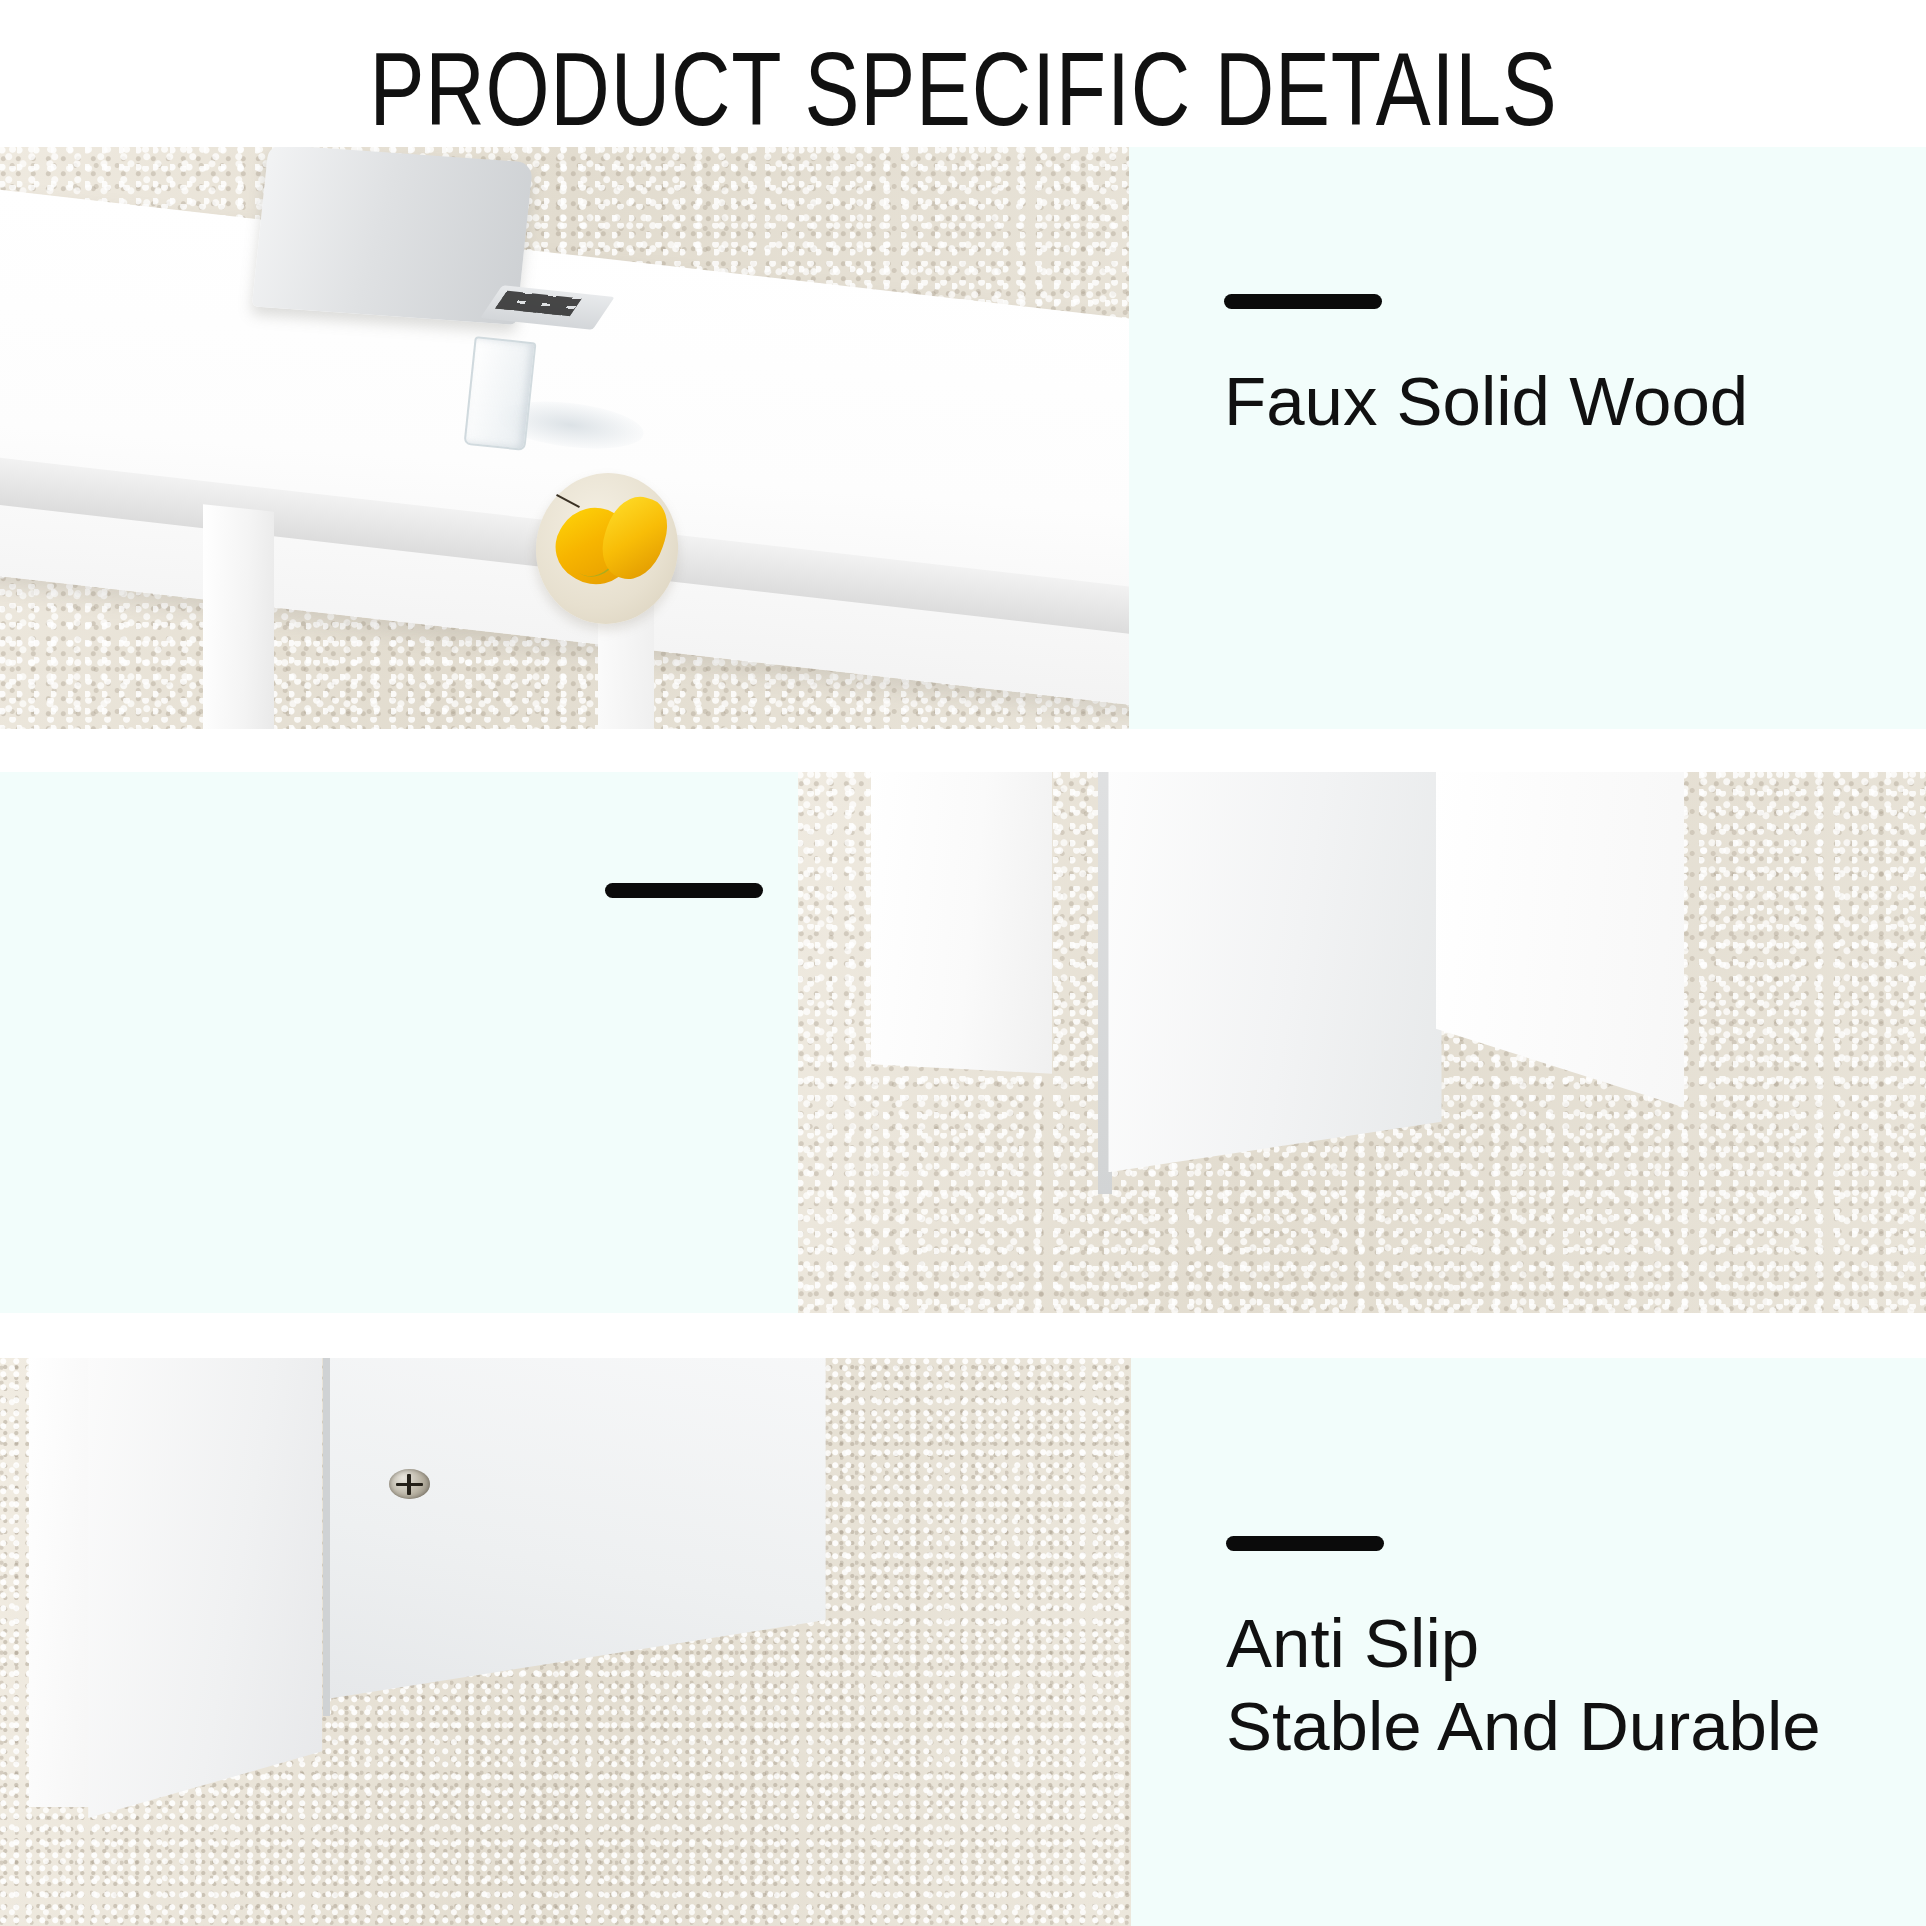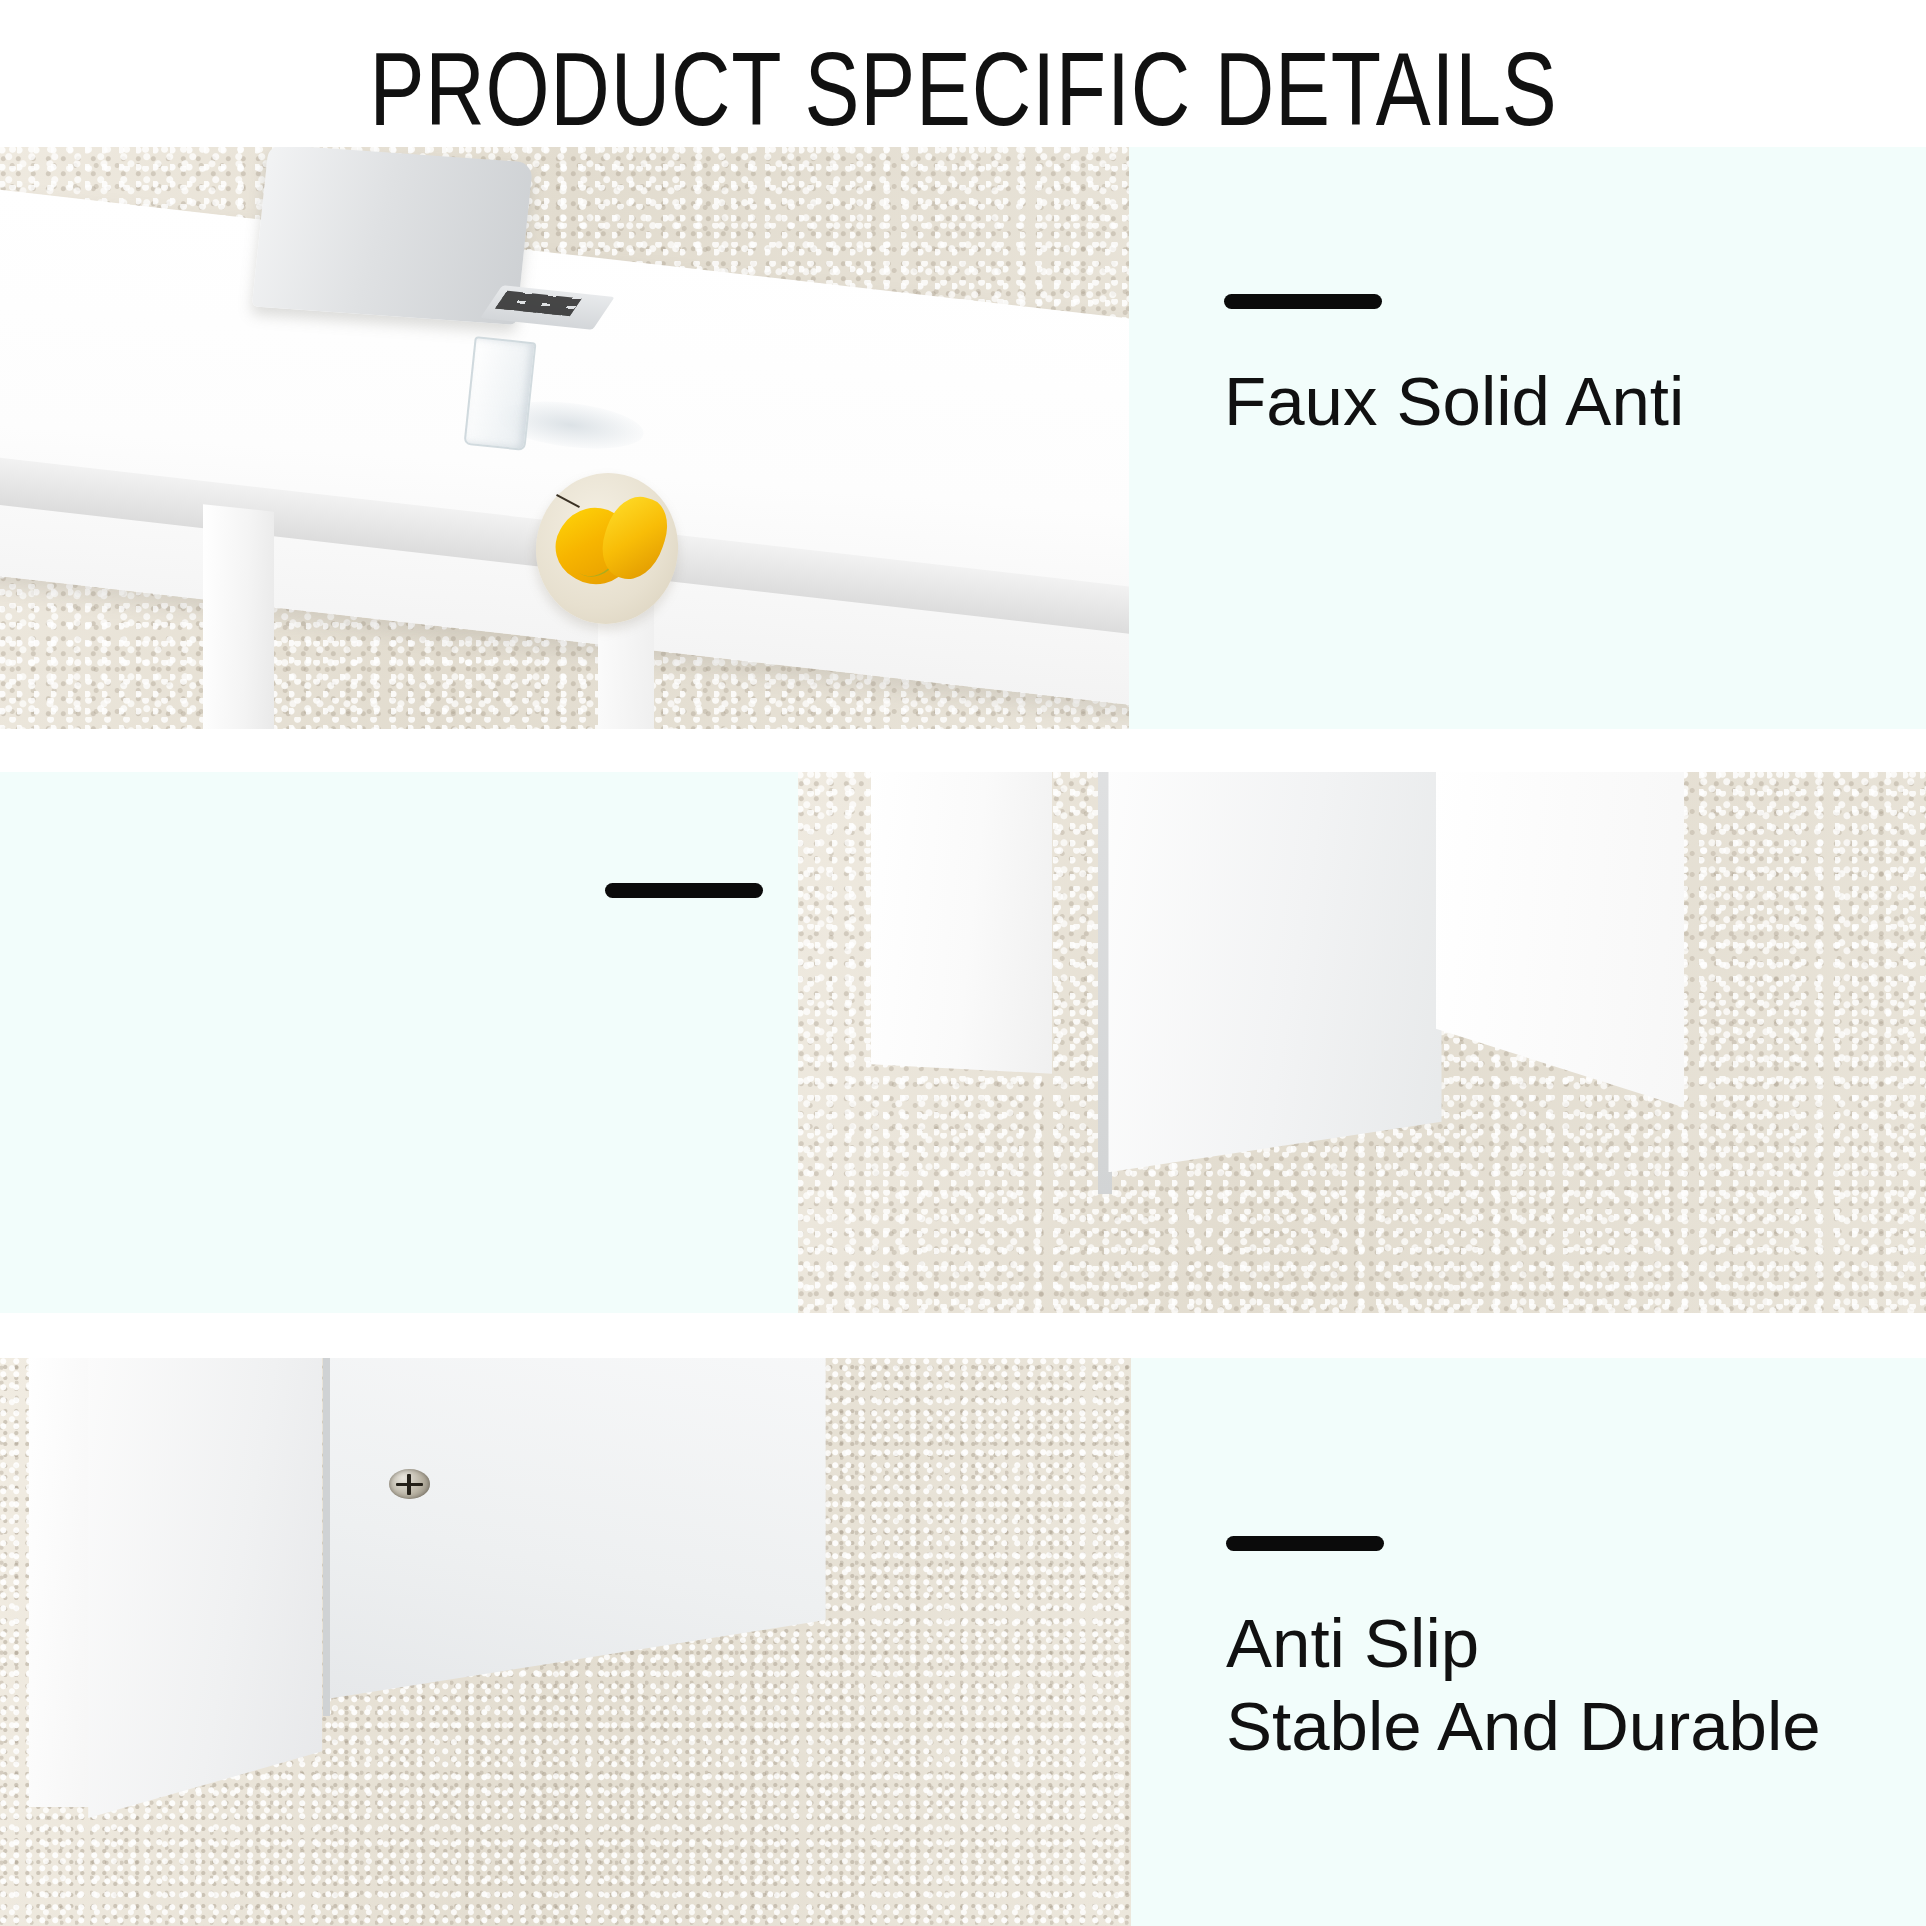--- a/index.html
+++ b/index.html
@@ -229,21 +229,21 @@
       <div class="plate"></div>
       <div class="fruit1"></div>
       <div class="fruit-rib"></div>
       <div class="fruit2"></div>
       <div class="stem"></div>
     </div>
 
     <div class="pane mint" style="left:1129px;width:798px;">
       <div class="txtblock" style="left:95px;top:147px;width:663px;">
         <div class="dash"></div>
-        <div class="tline ta-left" style="margin-top:51px;">Faux Solid Anti</div>
+        <div class="tline ta-left" style="margin-top:51px;">Faux Solid Wood</div>
       </div>
     </div>
 
   </div>
 
   <div class="row" id="row2">
 
     <div class="pane mint" style="left:0;width:798px;">
       <div class="txtblock" style="left:40px;top:111px;width:723px;">
         <div class="dash dash-right"></div>

